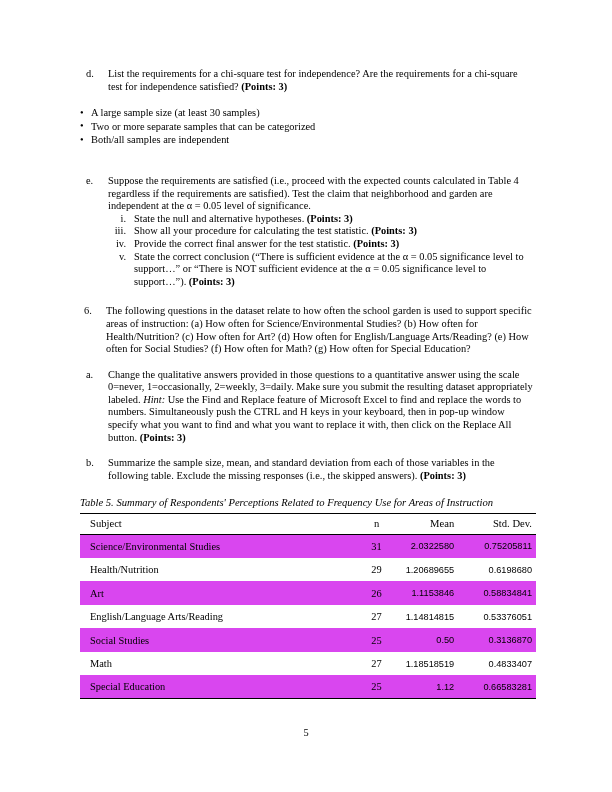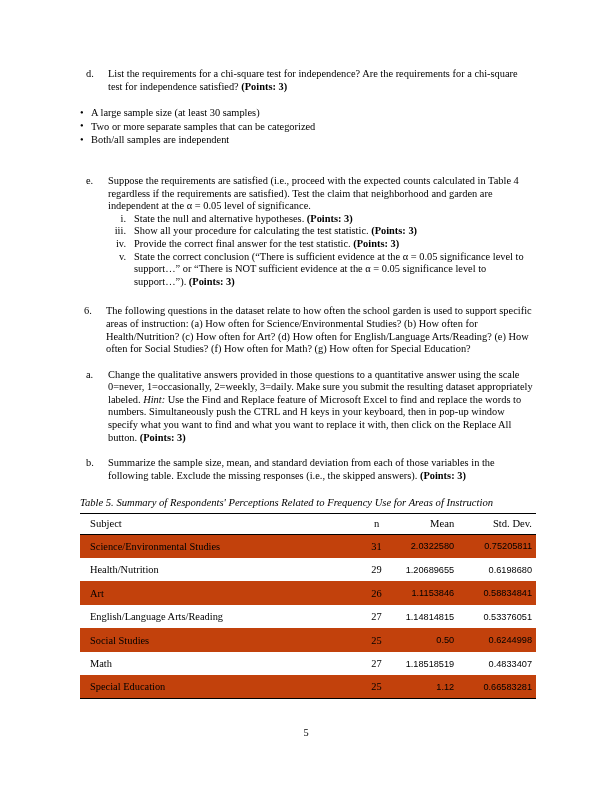--- a/index.html
+++ b/index.html
@@ -119,21 +119,21 @@
   }
   table.summary thead th {
     font-weight: normal;
     padding: 4.5px 0 4.5px 0;
     font-size: 10.6px;
   }
   table.summary tbody tr {
     height: 23.5px;
   }
   table.summary tbody tr.shade td {
-    background: #c2410c;
+    background: #d946ef;
     margin-left: 22px;
   }
   table.summary tbody tr:last-child td {
     border-bottom: 1.4px solid #000000;
   }
   .c-subject { text-align: left;  padding-left: 10px !important; width: 300px; }
   .c-n       { text-align: center; width: 40px; }
   .c-mean    { text-align: right;  width: 62px; padding-right: 6px !important; }
   .c-sd      { text-align: right;  width: 76px; padding-right: 4px !important; }
   thead .c-n    { text-align: center; }
@@ -263,21 +263,21 @@
         <tr>
           <td class="c-subject">English/Language Arts/Reading</td>
           <td class="c-n">27</td>
           <td class="c-mean">1.14814815</td>
           <td class="c-sd">0.53376051</td>
         </tr>
         <tr class="shade">
           <td class="c-subject">Social Studies</td>
           <td class="c-n">25</td>
           <td class="c-mean">0.50</td>
-          <td class="c-sd">0.6244998</td>
+          <td class="c-sd">0.3136870</td>
         </tr>
         <tr>
           <td class="c-subject">Math</td>
           <td class="c-n">27</td>
           <td class="c-mean">1.18518519</td>
           <td class="c-sd">0.4833407</td>
         </tr>
         <tr class="shade">
           <td class="c-subject">Special Education</td>
           <td class="c-n">25</td>

